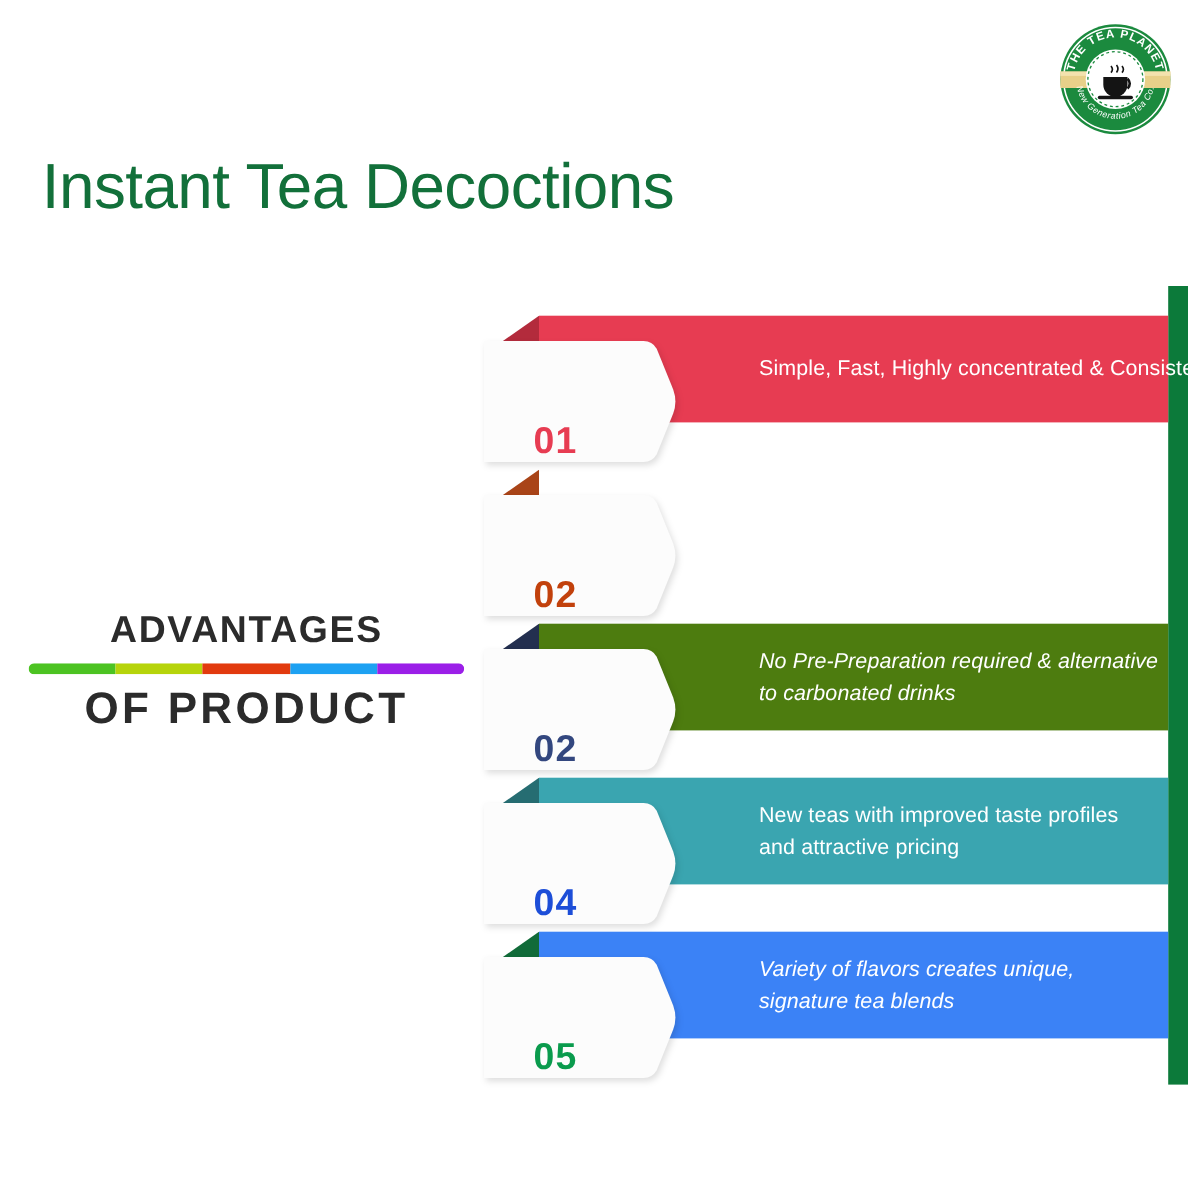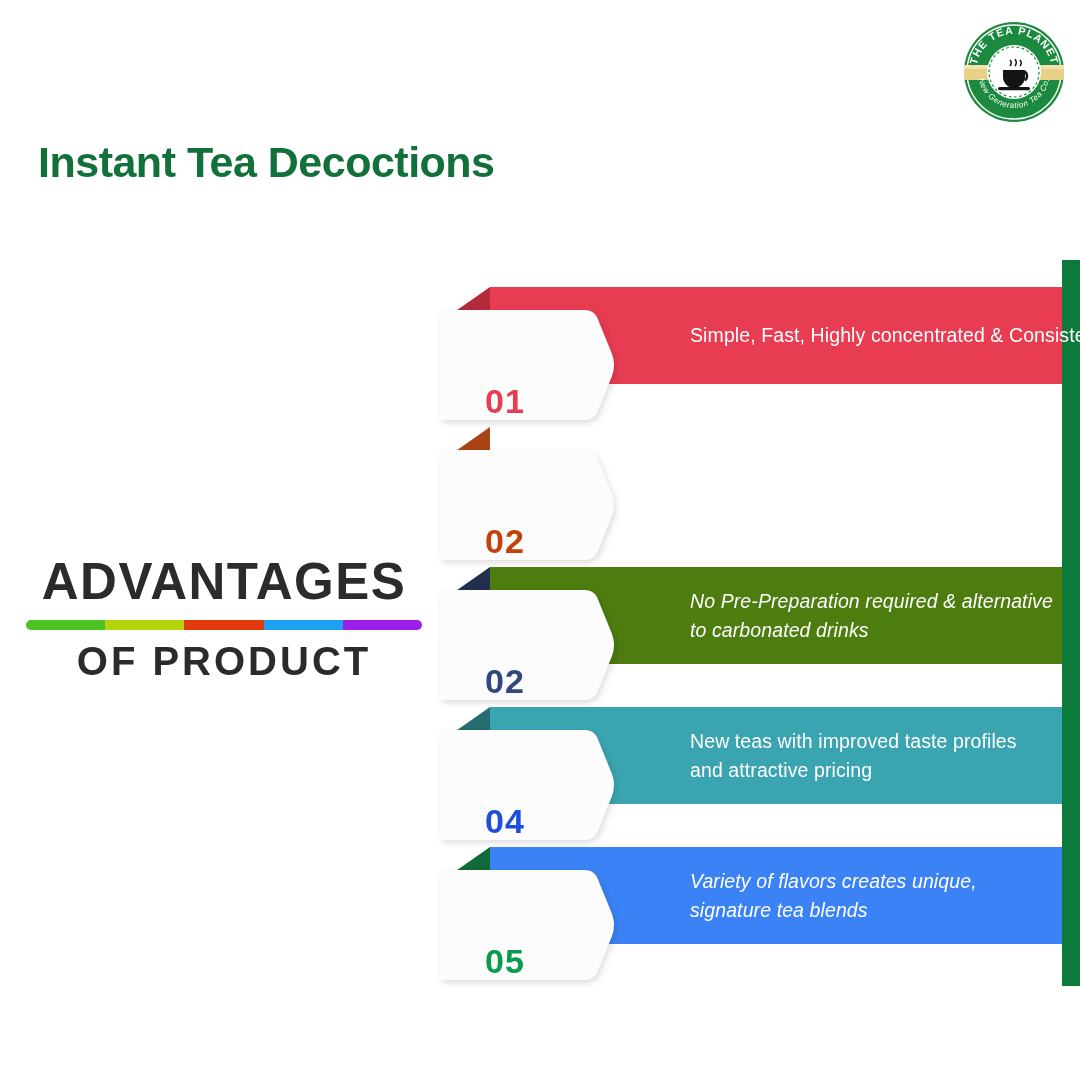--- a/index.html
+++ b/index.html
@@ -20,38 +20,38 @@
     position: absolute;
     left: 960px; top: 18px;
     width: 108px; height: 108px;
   }
 
   
   #title {
     position: absolute;
     left: 38px; top: 140px;
     width: 900px;
-    font-size: 43px;
+    font-size: 58px;
     line-height: 1.05;
-    font-weight: bold;
+    font-weight: normal;
     color: #12703A;
     letter-spacing: -0.5px;
     white-space: nowrap;
     font-stretch: condensed;
   }
 
   
   #advantages-block {
     position: absolute;
     left: 24px; top: 556px;
     width: 400px;
     text-align: center;
   }
   #advantages-word {
-    font-size: 51px;
+    font-size: 34px;
     font-weight: bold;
     letter-spacing: 1.5px;
     color: #2b2b2b;
     line-height: 1.0;
   }
   #color-bar {
     display: flex;
     width: 396px;
     height: 10px;
     margin: 13px auto 11px auto;

